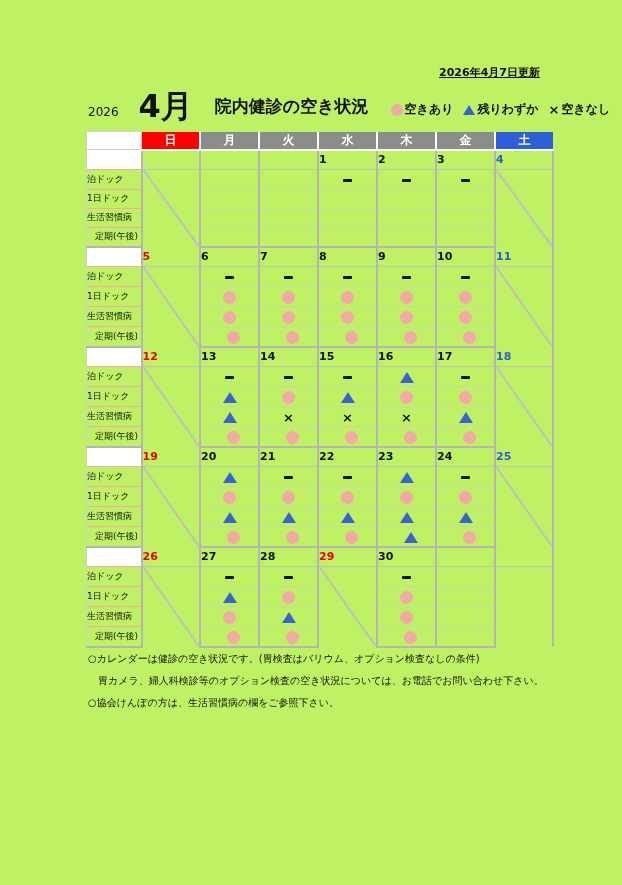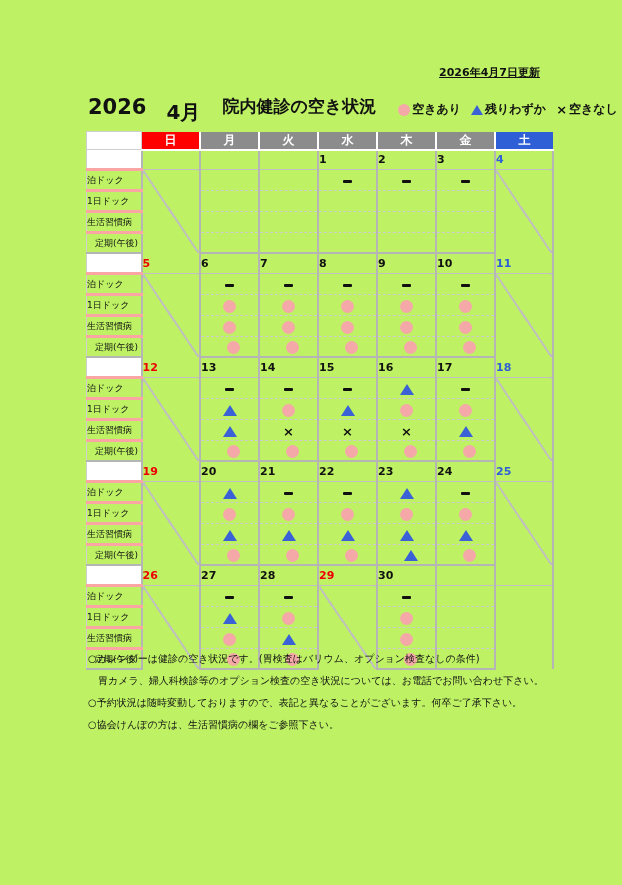--- a/index.html
+++ b/index.html
@@ -15,22 +15,22 @@
     position: absolute; top: 65px; right: 82px;
     font-size: 11px; font-weight: bold;
     text-decoration: underline;
     color: #111;
   }
   .title-row {
     position: absolute; top: 86px; left: 88px; right: 60px;
     display: flex; align-items: flex-end; height: 36px;
     white-space: nowrap;
   }
-  .title-year { font-size: 21px; font-weight: bold; padding-bottom: 3px; }
-  .title-month { font-size: 20px; font-weight: bold; margin-left: 20px; line-height: 1; }
+  .title-year { font-size: 12px; font-weight: normal; padding-bottom: 3px; }
+  .title-month { font-size: 32px; font-weight: bold; margin-left: 20px; line-height: 1; }
   .title-sub { font-size: 17px; font-weight: bold; margin-left: 22px; padding-bottom: 4px; }
   .legend { display: flex; align-items: center; margin-left: 12px; padding-bottom: 4px; }
   .legend-item { display: flex; align-items: center; margin-left: 10px; font-size: 12px; font-weight: bold; text-align: center; }
   .legend-item .lbl { margin-left: 2px; }
 
   
   .sym-circle {
     display: inline-block; width: 13px; height: 13px;
     border-radius: 50%; background: var(--circle-color, #F5A8A8);
     vertical-align: middle;
@@ -77,21 +77,21 @@
     color: #111;
   }
   td.date.red { color: var(--sunday-date, #EE0000); }
   td.date.blue { color: var(--saturday-date, #2E5FD6); }
   tr.daterow td:last-child { border-right: 2px solid #B5B5B5; }
 
   td.rowlabel {
     height: 18px;
     font-size: 9px; text-align: left; padding-left: 2px;
     border-left: 1px solid #CFCFCF; border-right: 2px solid #B5B5B5;
-    border-top: 3px solid #fca5a5;
+    border-top: 1px solid #fca5a5;
     white-space: nowrap; overflow: hidden;
   }
   td.cell {
     height: 18px; text-align: center; vertical-align: middle;
     border-left: 2px solid #B5B5B5;
     border-top: 1px dashed #CCCCCC;
   }
   td.slashcell, td.emptycell {
     border-left: 2px solid #B5B5B5;
     vertical-align: middle;
@@ -364,16 +364,15 @@
             <td class="cell"><span class="sym-circle"></span></td>
             <td class="cell"></td>
           </tr>
         </tbody>
       </table>
     </div>
 
   <div class="notes" id="notes">
       <div class="note-line">○カレンダーは健診の空き状況です。(胃検査はバリウム、オプション検査なしの条件)</div>
       <div class="note-line">　胃カメラ、婦人科検診等のオプション検査の空き状況については、お電話でお問い合わせ下さい。</div>
-      <div class="note-line">○予約状況は随時変動しておりますので、表記と異なることがございます。何卒ご了承下さい。</div>
       <div class="note-line">○協会けんぽの方は、生活習慣病の欄をご参照下さい。</div>
     </div>
 </div>
 
 </body></html>

